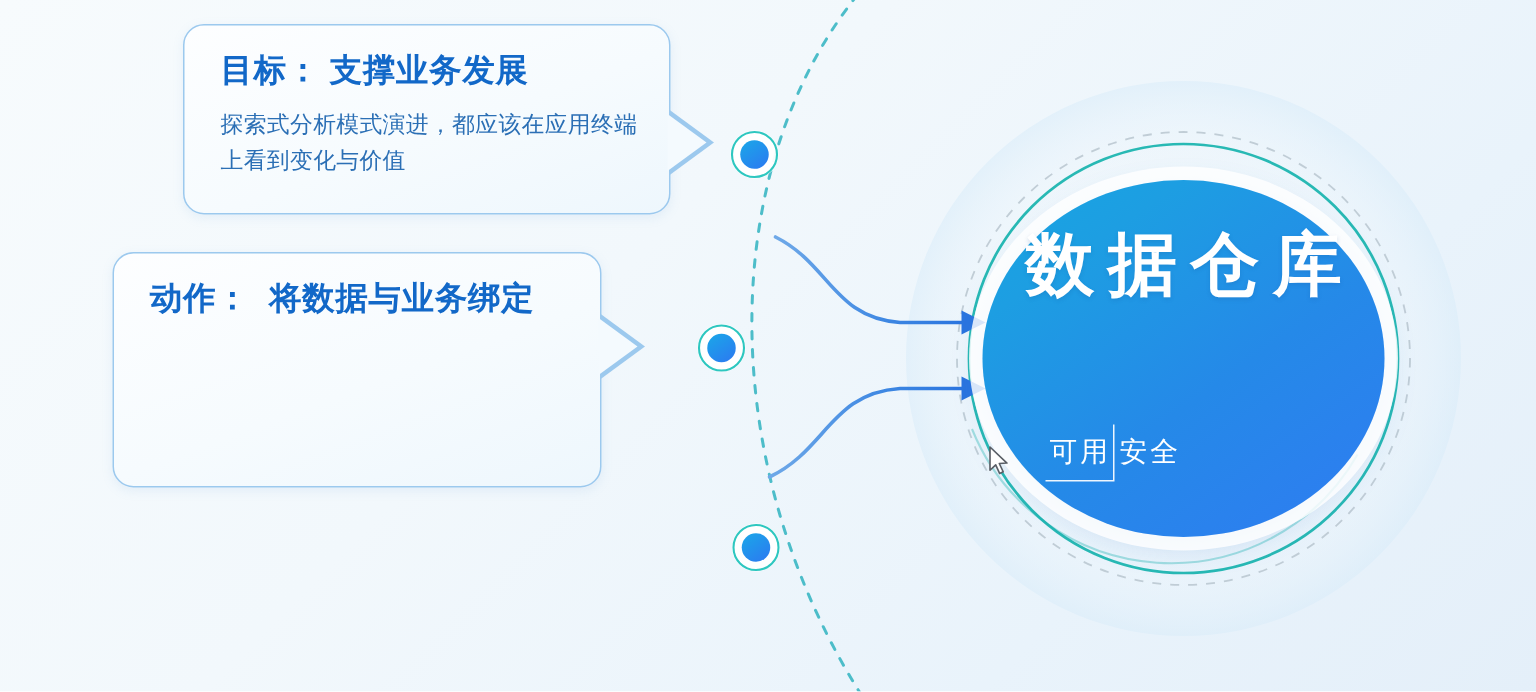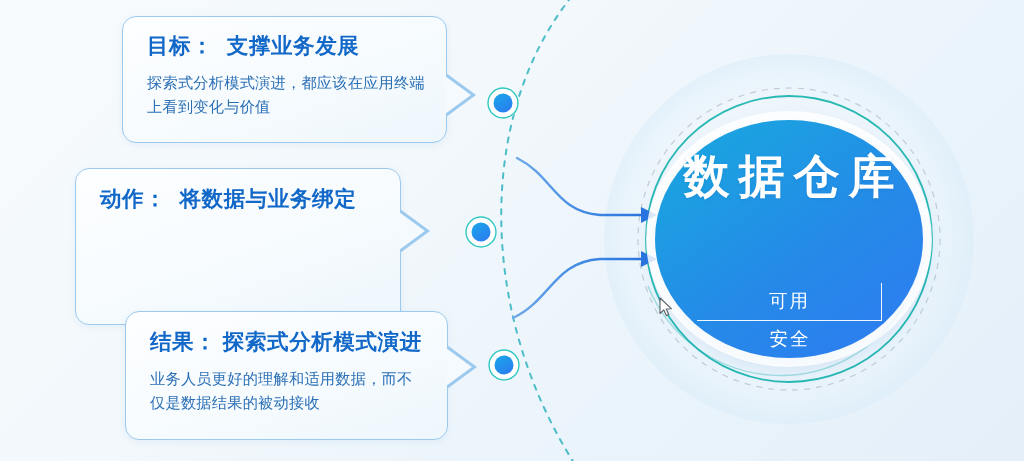--- a/index.html
+++ b/index.html
@@ -69,21 +69,21 @@
     content: "";
     position: absolute;
     left: -31px; top: -19px;
     width: 0; height: 0;
     border-top: 19px solid transparent;
     border-bottom: 19px solid transparent;
     border-left: 26px solid #f4fafe;
   }
 
   
-  #card-1 { left: 122px; top: 16px;  width: 325px; height: 127px; font-family: Liberation Mono, monospace; }
+  #card-1 { left: 122px; top: 16px;  width: 325px; height: 127px; }
   #card-1 .tail { left: 323px; top: 56px; }
 
   #card-2 { left: 75px;  top: 168px; width: 326px; height: 157px; }
   #card-2 .tail { left: 324px; top: 40px; }
 
   #card-3 { left: 125px; top: 311px; width: 323px; height: 129px; }
   #card-3 .tail { left: 321px; top: 33px; }
 
   
   #hub {
@@ -106,21 +106,21 @@
     color: #ffffff;
     letter-spacing: 9px;
     text-indent: 9px;
     line-height: 1;
     text-shadow: 0 1px 3px rgba(20,80,150,0.18);
   }
   #hub-grid {
     margin-top: 17px;
     width: 185px;
     display: grid;
-    grid-template-columns: 1fr;
+    grid-template-columns: 1fr 1fr 1fr 1fr;
     grid-template-rows: 1fr 1fr;
   }
   .hub-cell {
     color: #ffffff;
     font-size: 18.5px;
     letter-spacing: 2px;
     text-indent: 2px;
     text-align: center;
     padding: 7px 0 8px 0;
     line-height: 1.15;
@@ -200,27 +200,20 @@
     <span class="tail"></span>
   </div>
 
   <div class="card" id="card-2">
     <div class="card-inner">
       <div class="card-title">动作：  将数据与业务绑定</div>
     </div>
     <span class="tail"></span>
   </div>
 
-  <div class="card" id="card-3">
-    <div class="card-inner">
-      <div class="card-title">结果： 探索式分析模式演进</div>
-      <div class="card-body">业务人员更好的理解和适用数据，而不仅是数据结果的被动接收</div>
-    </div>
-    <span class="tail"></span>
-  </div>
 
   <div id="hub">
     <div id="hub-title">数据仓库</div>
     <div id="hub-grid">
       <div class="hub-cell r0 c0">可用</div>
       <div class="hub-cell">安全</div>
     </div>
   </div>
 
   <svg id="cursor" viewBox="0 0 15 21">

